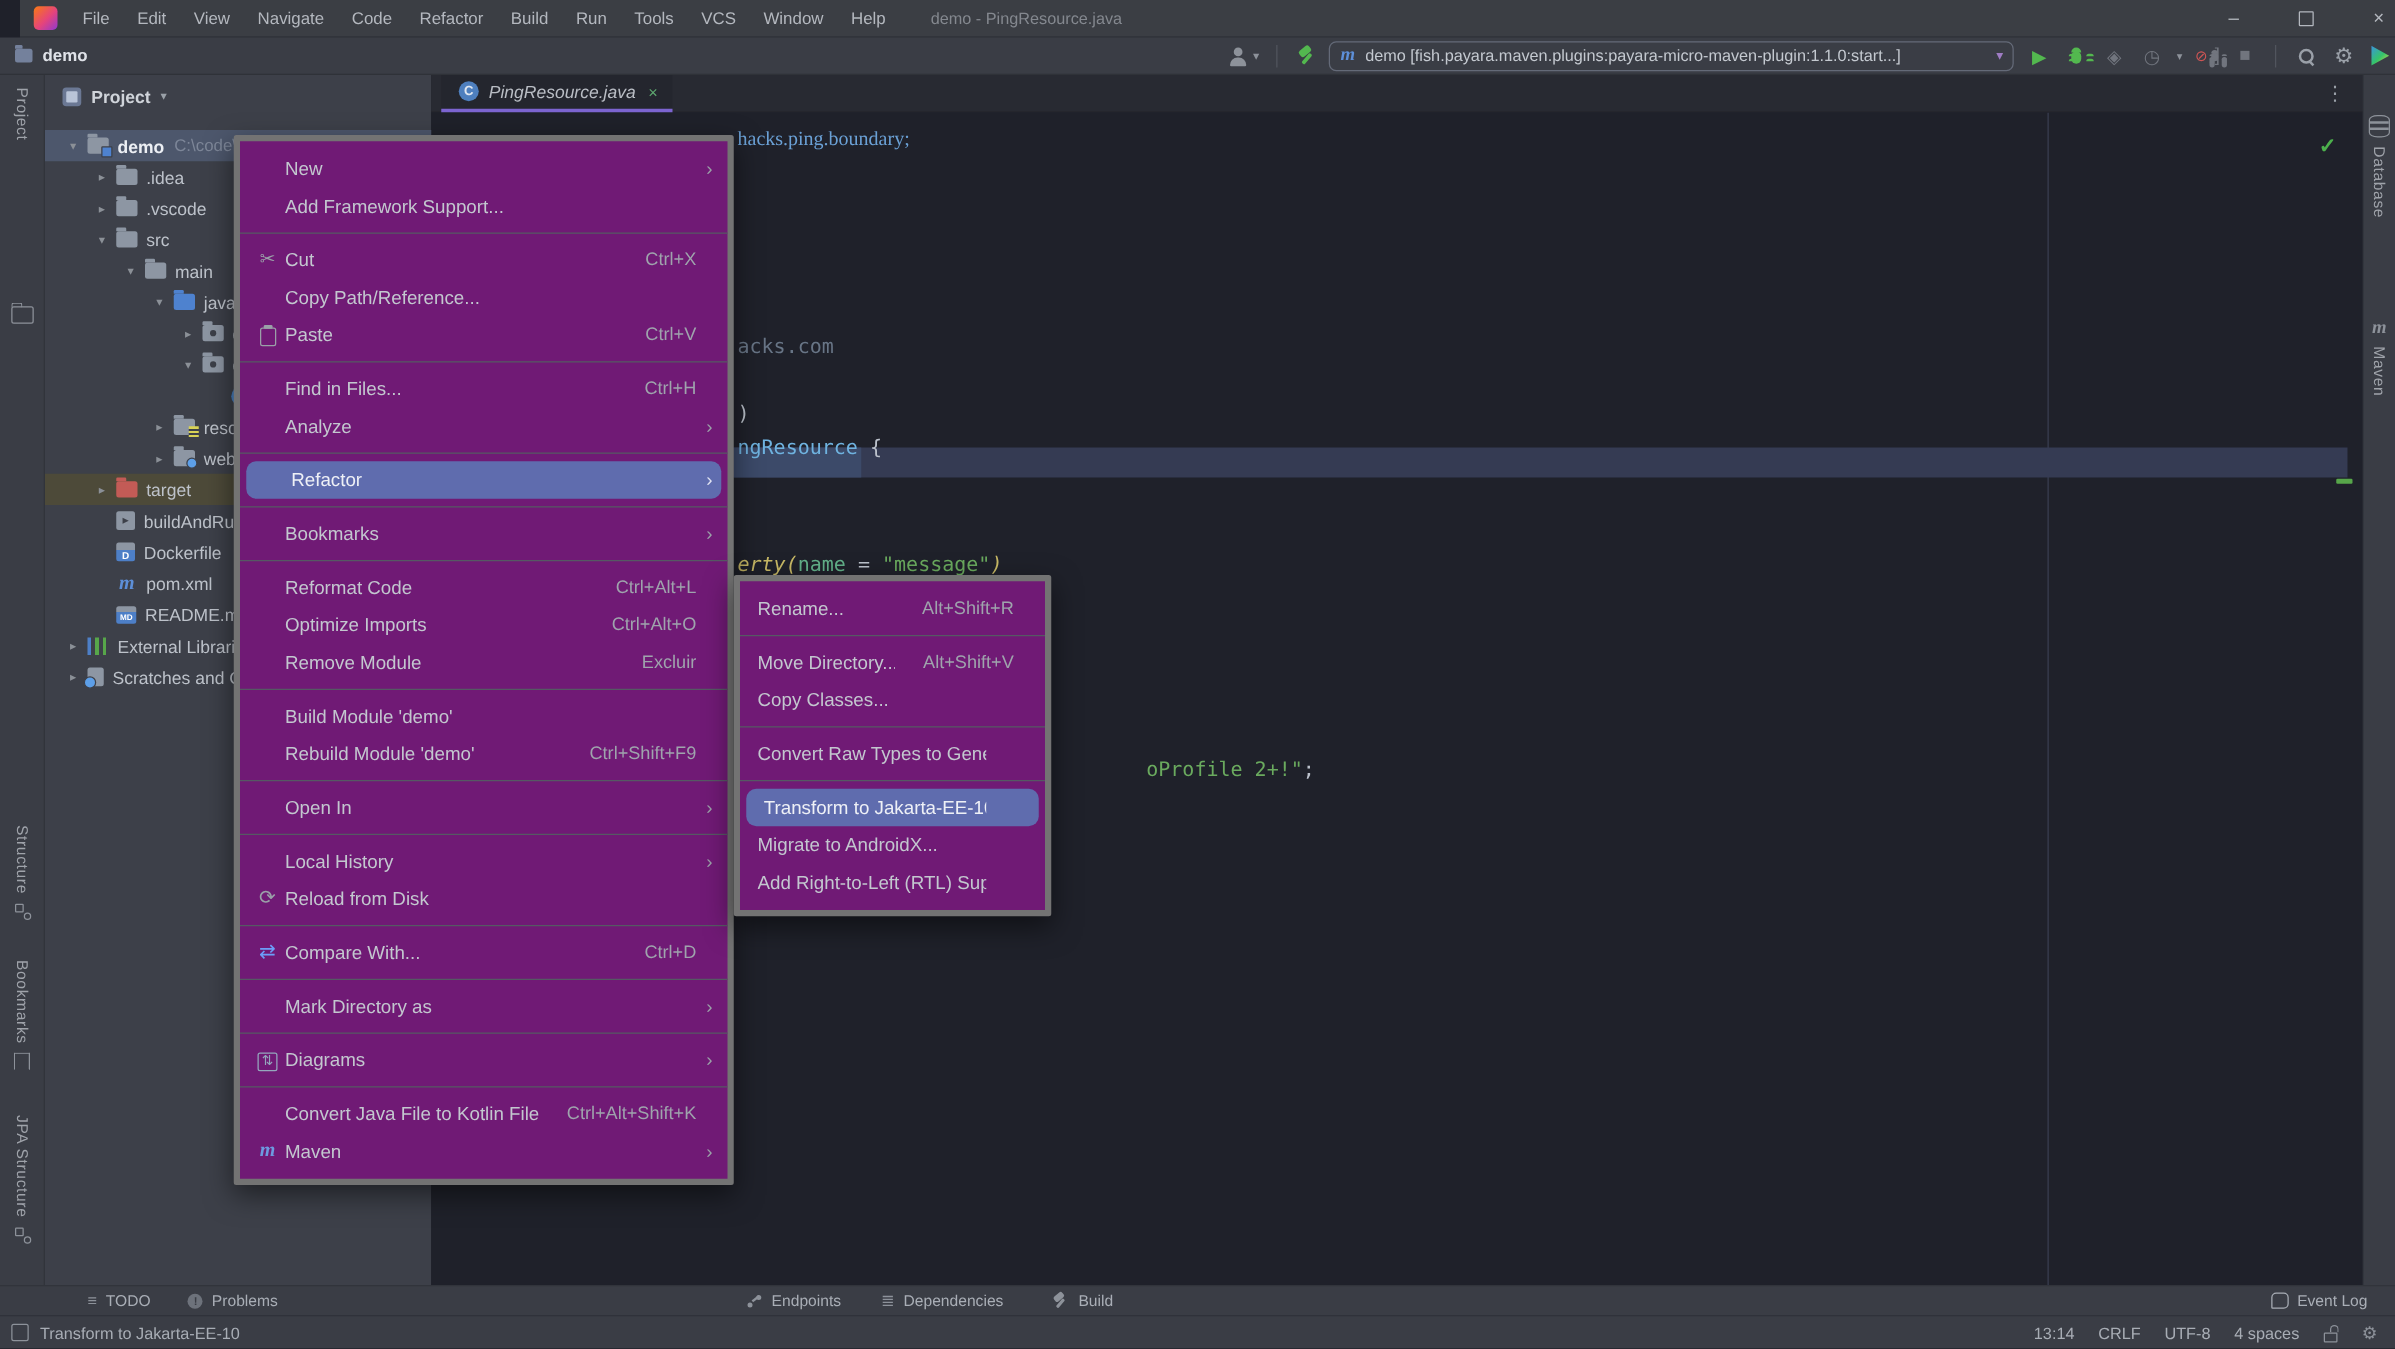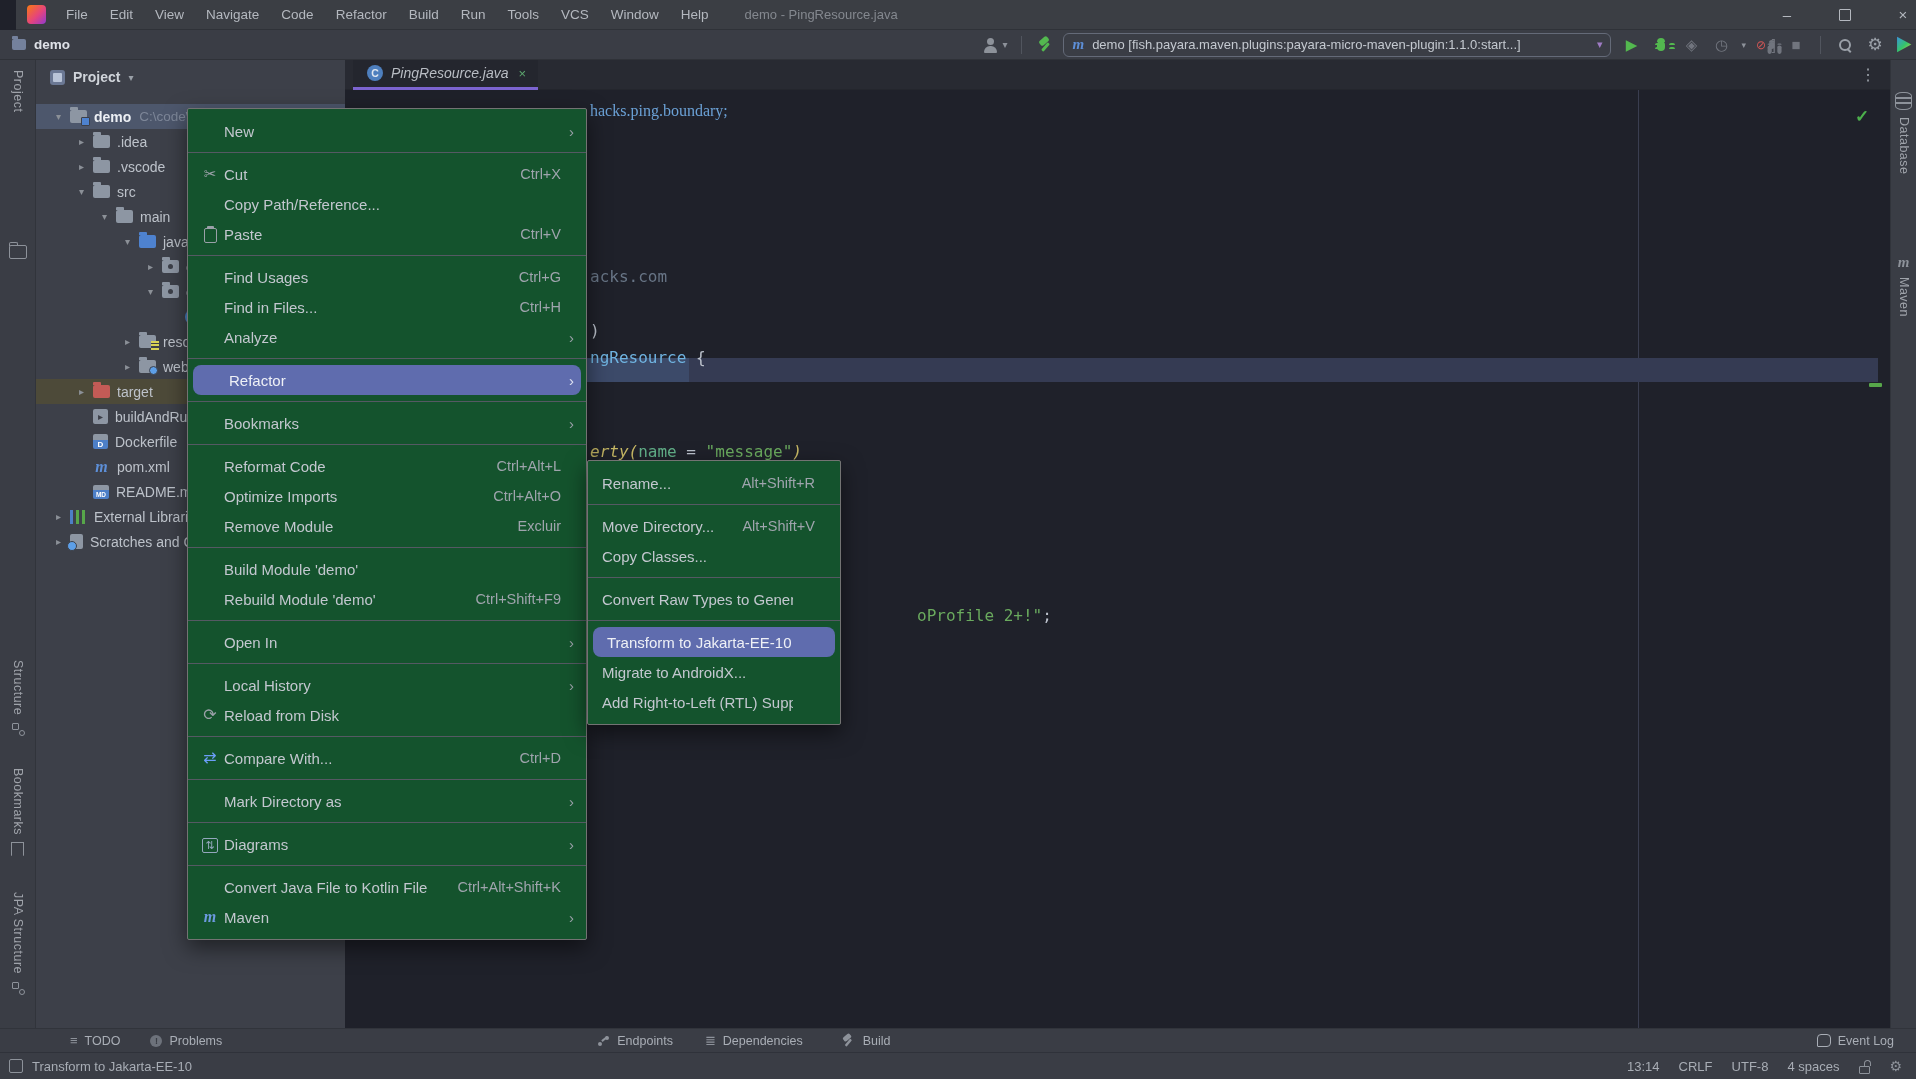--- a/index.html
+++ b/index.html
@@ -107,21 +107,21 @@
   .edcontent{left:345px;top:90px;width:1545px;height:938px;background:#1f212a;overflow:hidden;}
   .guide{position:absolute;left:1293px;top:0;width:1px;height:100%;background:#3a3e50;}
   .curline{position:absolute;left:0;top:268px;width:1533px;height:24px;background:#353b53;}
   .wordbox{position:absolute;left:242px;top:268px;width:102px;height:24px;background:#3c4a69;}
   .eline{position:absolute;font-family:"DejaVu Sans Mono",monospace;font-size:16px;line-height:22px;white-space:pre;}
   .pkg{color:#6ba1d6;font-family:Liberation Serif, serif;} .cmt{color:#687586;text-align:center;} .plain{color:#bcc2cc;}
   .ident{color:#6fb3e0;} .ann{color:#c9ba66;font-style:italic;} .param{color:#62b089;} .str{color:#6aaa5e;}
   .insp-check{position:absolute;left:1510px;top:16px;color:#4cb04c;font-size:17px;font-weight:bold;}
   .stripe-mark{position:absolute;left:1524px;top:293px;width:13px;height:4px;background:#57a64a;border-radius:1px;}
   
-  .popup{position:absolute;background:#14532d;border:1px solid #737373;box-sizing:border-box;border-radius:2px;box-shadow:0 8px 22px rgba(0,0,0,.5);padding:7px 0;z-index:50;}
+  .popup{position:absolute;background:#701a75;border:5px solid #737373;box-sizing:border-box;border-radius:2px;box-shadow:0 8px 22px rgba(0,0,0,.5);padding:7px 0;z-index:50;}
   .menu-main{left:187px;top:108px;width:400px;}
   .menu-sub{left:587px;top:460px;width:254px;z-index:60;}
   .mrow{display:flex;align-items:center;height:30px;padding:0 12px 0 8px;font-size:15px;color:#c3c7cf;}
   .menu-sub .mrow{padding-left:14px;}
   .mrow .micon{width:28px;flex:none;position:relative;color:#9aa0a8;font-size:15px;text-align:center;height:18px;line-height:18px;}
   .mrow .mlabel{flex:1;white-space:nowrap;overflow:hidden;}
   .mrow .mshort{margin-left:22px;color:#9fa4ad;font-size:14.5px;white-space:nowrap;}
   .mrow .marrow{width:13px;text-align:right;color:#9aa0a8;font-size:15px;}
   .mrow.hl{background:#5f6cae;border-radius:8px;margin:0 5px;padding-right:7px;color:#eef0f6;}
   .mrow.hl .mshort,.mrow.hl .marrow,.mrow.hl .micon{color:#dfe3f2;}
@@ -440,20 +440,26 @@
   </div>
 
   <div class="popup menu-main">
 
   <div class="mrow">
       <span class="micon"></span>
       <span class="mlabel">New</span>
       <span class="mshort"></span>
       <span class="marrow">›</span>
     </div>
+      <div class="mrow">
+      <span class="micon"></span>
+      <span class="mlabel">Add Framework Support...</span>
+      <span class="mshort"></span>
+      <span class="marrow"></span>
+    </div>
       <div class="mrow sep">
       
       
       
       
     </div>
       <div class="mrow">
       <span class="micon cut"></span>
       <span class="mlabel">Cut</span>
       <span class="mshort">Ctrl+X</span>
@@ -472,26 +478,20 @@
       <span class="marrow"></span>
     </div>
       <div class="mrow sep">
       
       
       
       
     </div>
       <div class="mrow">
       <span class="micon"></span>
-      <span class="mlabel">Find Usages</span>
-      <span class="mshort">Ctrl+G</span>
-      <span class="marrow"></span>
-    </div>
-      <div class="mrow">
-      <span class="micon"></span>
       <span class="mlabel">Find in Files...</span>
       <span class="mshort">Ctrl+H</span>
       <span class="marrow"></span>
     </div>
       <div class="mrow">
       <span class="micon"></span>
       <span class="mlabel">Analyze</span>
       <span class="mshort"></span>
       <span class="marrow">›</span>
     </div>

